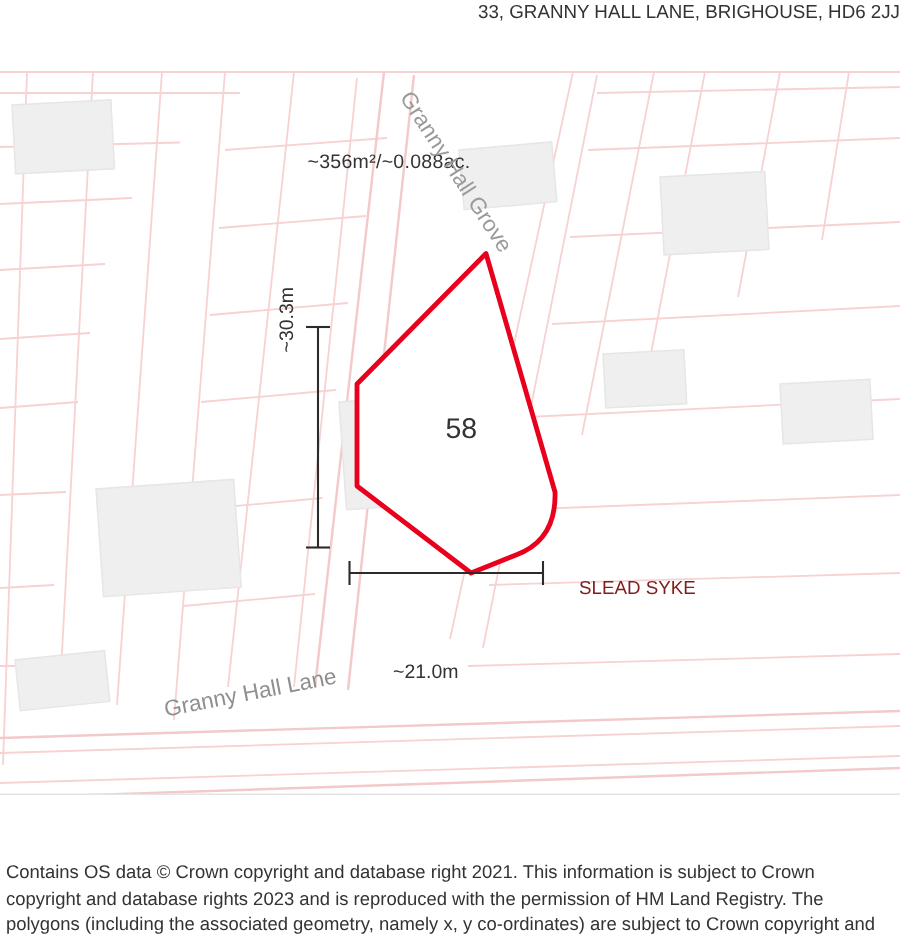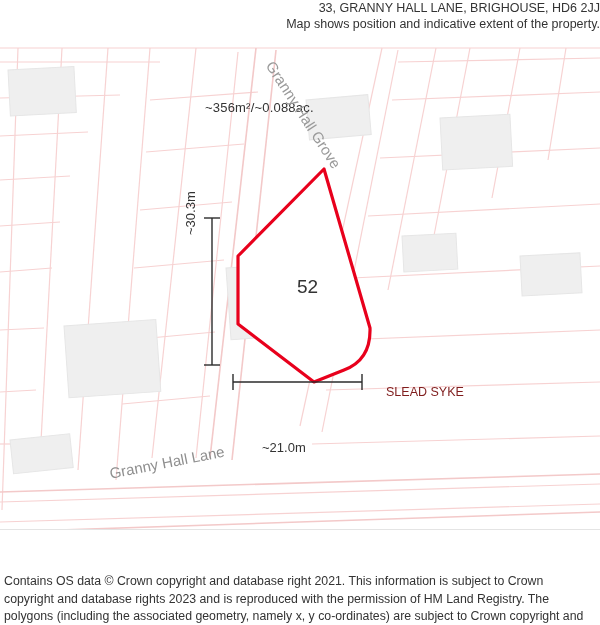--- a/index.html
+++ b/index.html
@@ -142,21 +142,20 @@
     background: #e4e4e4;
   }
 </style>
 </head>
 <body>
 
 <div class="page">
 
   <div class="header">
     <div class="header-title">33, GRANNY HALL LANE, BRIGHOUSE, HD6 2JJ</div>
-    <div class="header-sub">Map shows position and indicative extent of the property.</div>
   </div>
 
   <div class="map">
     <svg width="600" height="490" viewBox="0 0 600 490" xmlns="http://www.w3.org/2000/svg">
 
       <g stroke="#f7d2d2" stroke-width="1.2" fill="none">
         <path d="M0 8 L600 8"></path>
         <path d="M0 22 L160 22"></path>
         <path d="M0 58 L120 55"></path>
         <path d="M0 96 L88 92"></path>
@@ -223,21 +222,21 @@
       </g>
 
       <g stroke="#2b2b2b" stroke-width="1.4">
         <path d="M233 342 L362 342"></path>
         <path d="M233 334 L233 350"></path>
         <path d="M362 334 L362 350"></path>
       </g>
     </svg>
 
     <div class="area-label">~356m²/~0.088ac.</div>
-    <div class="plot-number">52</div>
+    <div class="plot-number">58</div>
     <div class="dim-vert">~30.3m</div>
     <div class="dim-horiz">~21.0m</div>
     <div class="street-grove">Granny Hall Grove</div>
     <div class="street-lane">Granny Hall Lane</div>
     <div class="street-slead">SLEAD SYKE</div>
   </div>
 
   <div class="divider"></div>
 
   <div class="footer">

